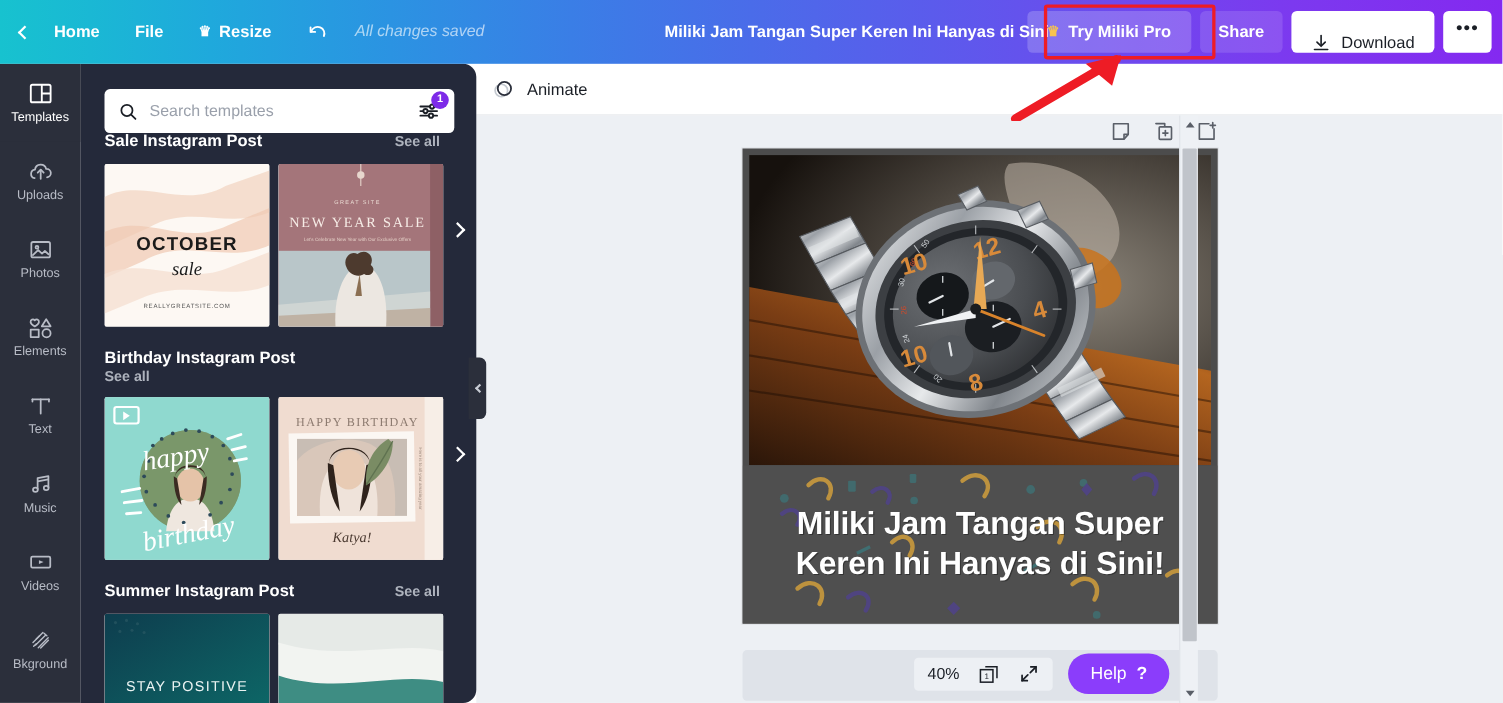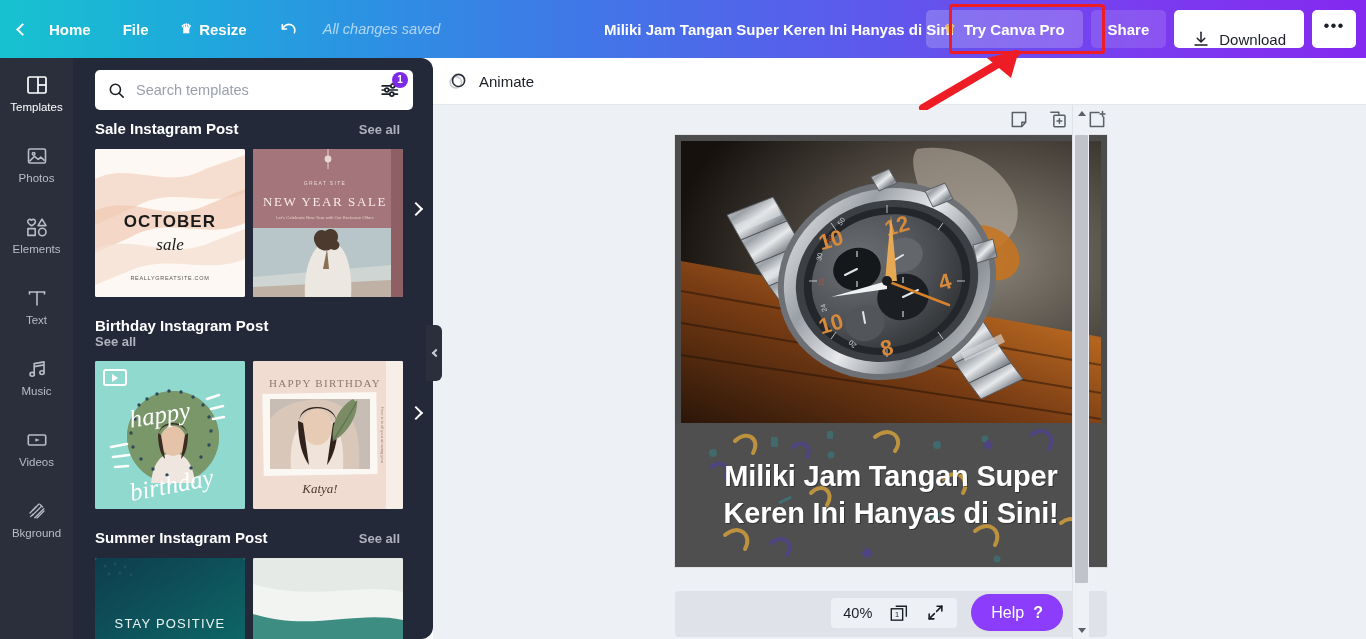--- a/index.html
+++ b/index.html
@@ -112,21 +112,21 @@
   .rail-label { line-height: 1; font-weight: normal; }
 
   
   .panel {
     position: absolute; left: 73px; top: 58px;
     width: 360px; height: 581px;
     background: #24293a; border-radius: 0 12px 12px 0;
     overflow: hidden; z-index: 19;
   }
   .search-wrap {
-    position: absolute; left: 22px; top: 12px;
+    position: absolute; left: 22px; top: 23px;
     width: 318px; height: 40px;
     background: #ffffff; border-radius: 5px;
     display: flex; align-items: center; padding: 0 12px;
   }
   .search-ico { width: 19px; height: 19px; flex: none; margin-right: 10px; }
   .search-input {
     border: none; outline: none; flex: 1;
     font-size: 14.5px; color: #1b1f26;
     font-family: "Liberation Sans", sans-serif;
     background: transparent;
@@ -320,21 +320,21 @@
         </svg>
       </div>
       <div class="tb-saved">All changes saved</div>
     </div>
 
     <div class="tb-title">Miliki Jam Tangan Super Keren Ini Hanyas di Sini</div>
 
     <div class="tb-right">
       <div class="btn-pro">
         <span class="crown" style="color:#f8c44e">♛</span>
-        <span>Try Canva Pro</span>
+        <span>Try Miliki Pro</span>
       </div>
       <div class="btn-share">
         <span>Share</span>
       </div>
       <div class="btn-download">
         <svg width="18" height="18" viewBox="0 0 24 24" fill="none" stroke="#1b1f26" stroke-width="2" stroke-linecap="round">
           <path d="M12 3 L12 15"></path>
             <path d="M7 11 L12 16 L17 11"></path>
             <path d="M4 20 L20 20"></path>
         </svg>
@@ -358,20 +358,30 @@
       <span class="ri-ico">
         <svg viewBox="0 0 24 24" fill="none" stroke-width="1.7" stroke-linejoin="round">
           <rect x="3" y="4" width="18" height="16" rx="1.5"></rect>
           <path d="M13 4 L13 20"></path>
             <path d="M13 12 L21 12"></path>
         </svg>
       </span>
       <span class="rail-label">Templates</span>
     </div>
 
+    <div class="rail-item">
+      <span class="ri-ico">
+        <svg viewBox="0 0 24 24" fill="none" stroke-width="1.6" stroke-linecap="round" stroke-linejoin="round">
+          <path d="M6.5 18 A4 4 0 0 1 6.8 10.1 A5.2 5.2 0 0 1 17 9.6 A3.8 3.8 0 0 1 17.8 17.2"></path>
+          <path d="M12 18.5 L12 10.5"></path>
+            <path d="M9.3 13 L12 10.2 L14.7 13"></path>
+        </svg>
+      </span>
+      <span class="rail-label">Uploads</span>
+    </div>
 
     <div class="rail-item">
       <span class="ri-ico">
         <svg viewBox="0 0 24 24" fill="none" stroke-width="1.6" stroke-linejoin="round">
           <rect x="3.5" y="5" width="17" height="14" rx="1.6"></rect>
           <circle cx="8.6" cy="9.8" r="1.3"></circle>
           <path d="M4.4 17.4 L9.6 12.3 L13.2 15.5 L15.8 13.2 L19.6 16.6"></path>
         </svg>
       </span>
       <span class="rail-label">Photos</span>

